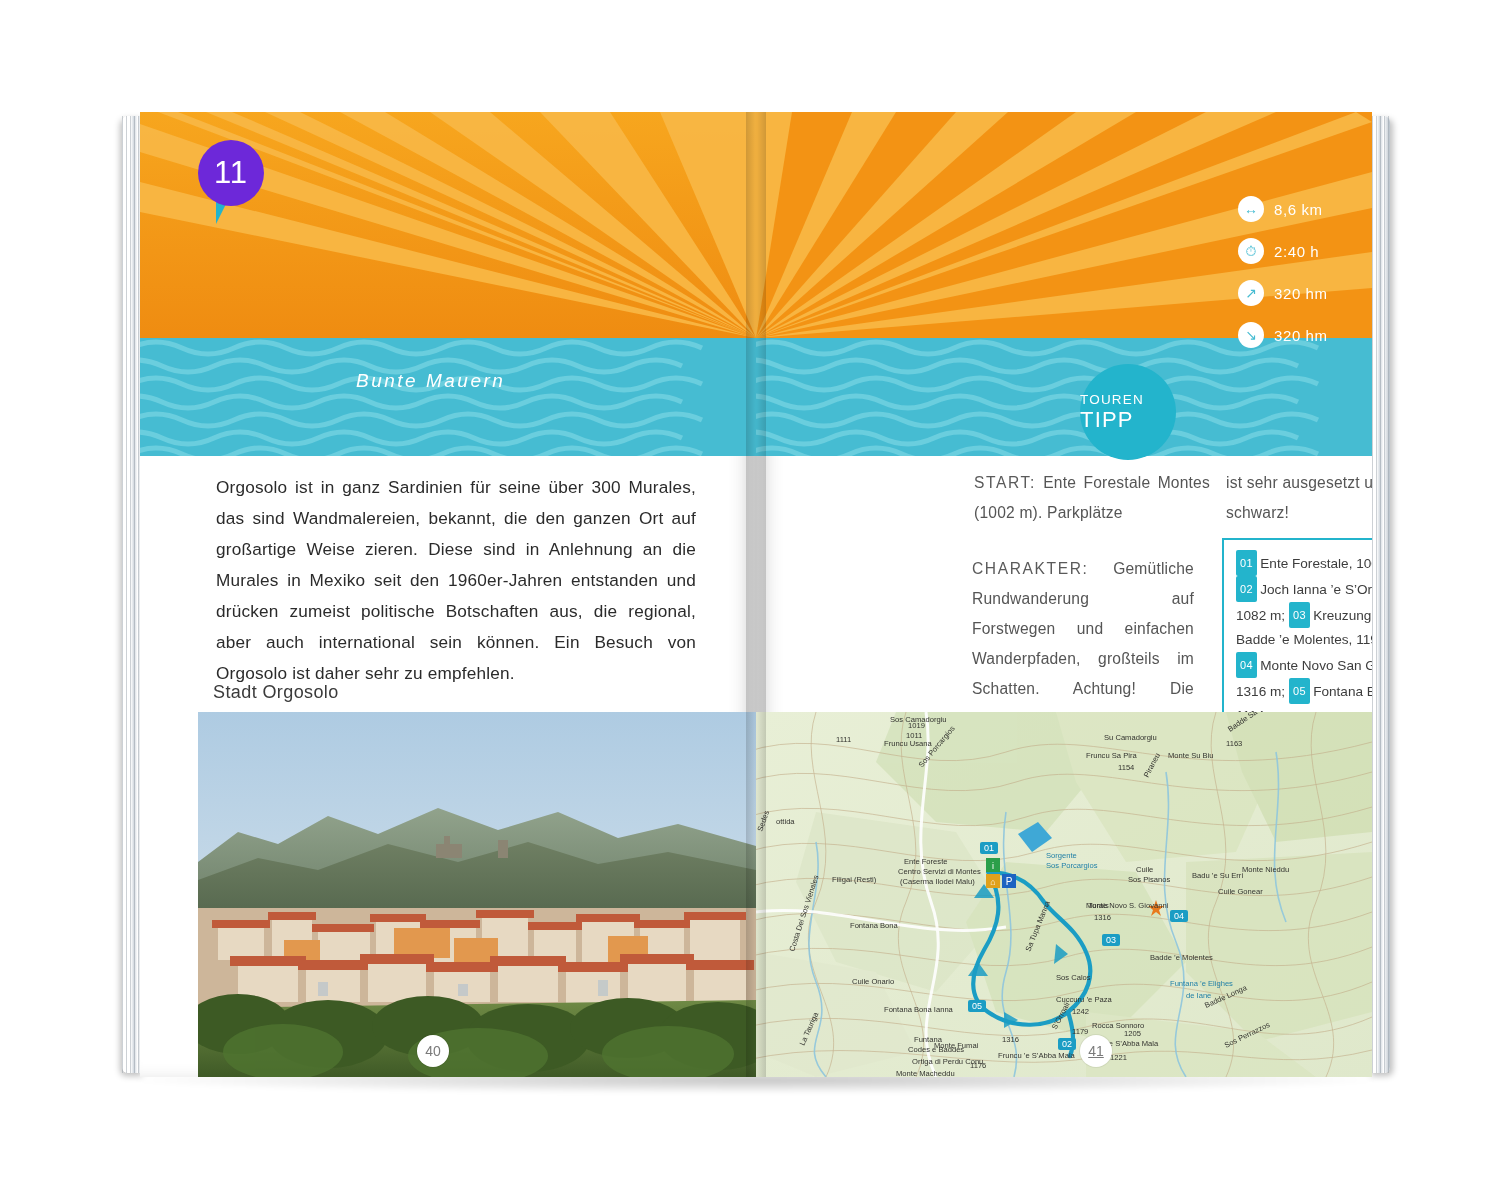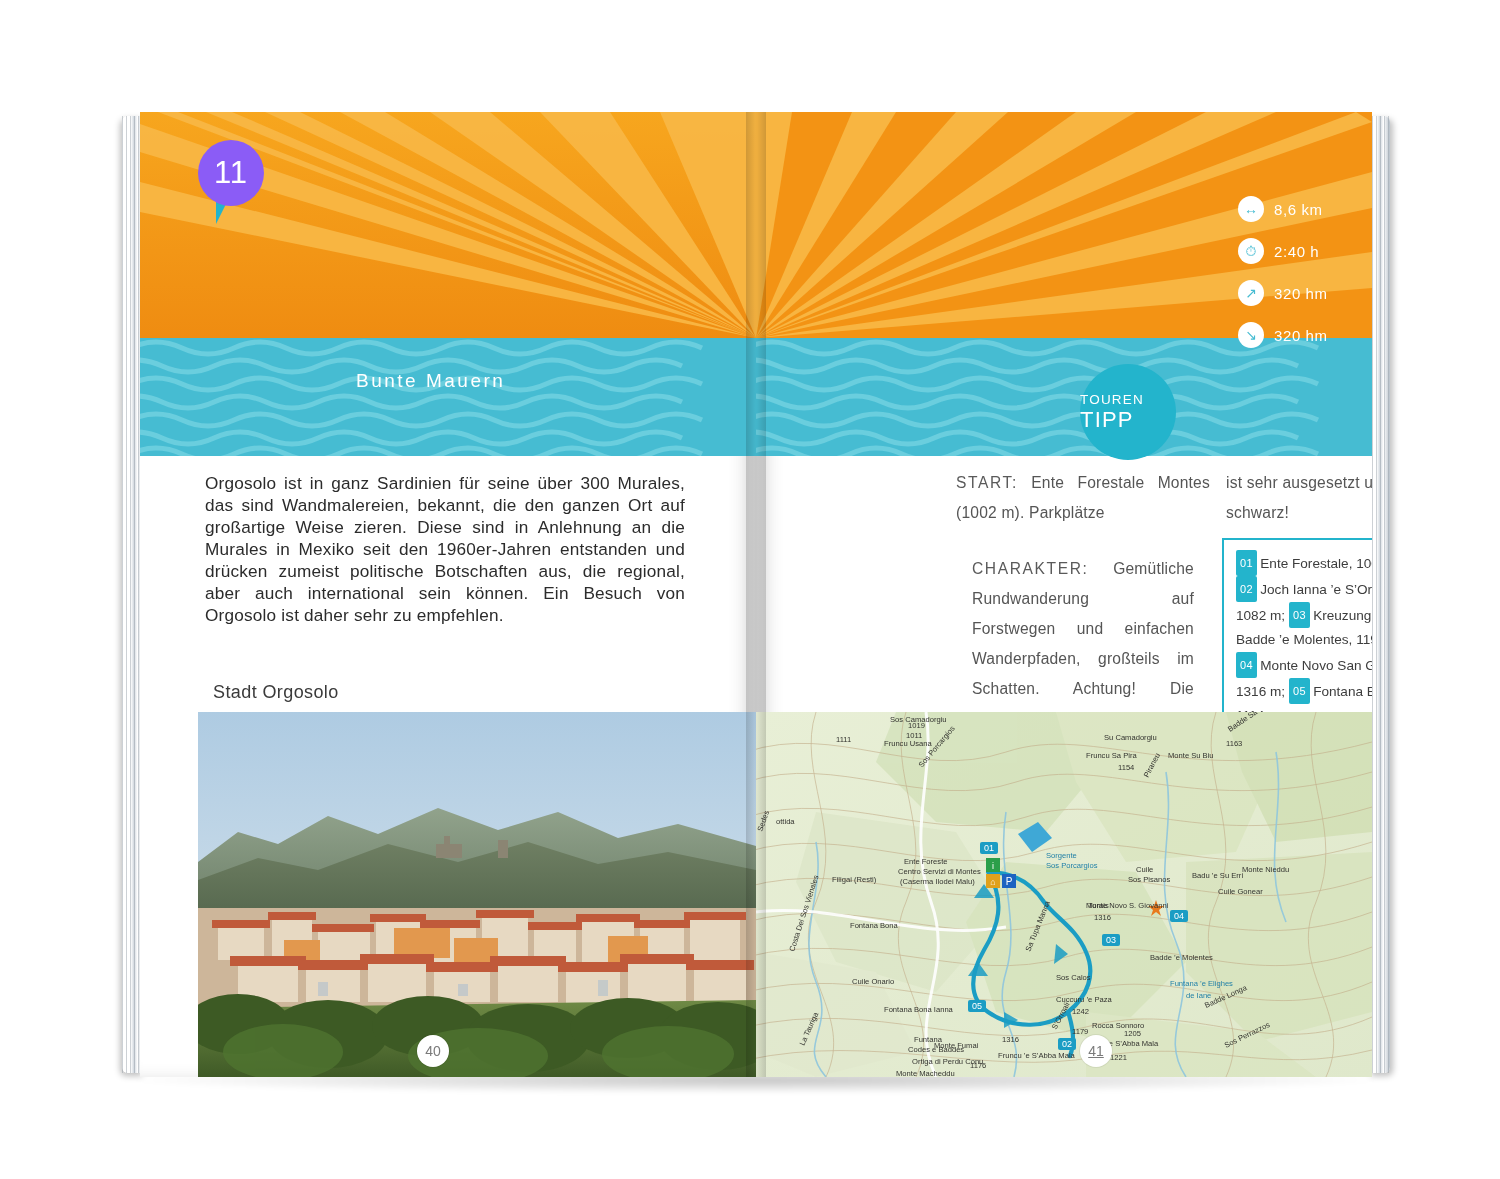--- a/index.html
+++ b/index.html
@@ -55,43 +55,43 @@
     position: absolute; left: 0; top: 226px; width: 100%; height: 118px;
     background: #46bcd2;
     overflow: hidden;
   }
   .waveband svg { position:absolute; left:0; top:0; }
 
   
   .tour-pin {
     position: absolute; left: 58px; top: 28px;
     width: 66px; height: 66px; border-radius: 50%;
-    background: #8b5cf6; color: #fff;
+    background: #6d28d9; color: #fff;
     display: flex; align-items: center; justify-content: center;
     font-size: 31px; letter-spacing: 1px;
   }
   .tour-pin-tail {
     position: absolute; left: 76px; top: 86px;
     width: 0; height: 0;
     border-left: 13px solid #23b4cc;
     border-bottom: 26px solid transparent;
   }
 
   .title {
     position: absolute; left: 216px; top: 62px;
     color: #ffffff; font-size: 37px; letter-spacing: 4px;
   }
   .subtitle {
     position: absolute; left: 216px; top: 258px;
-    color: #ffffff; font-size: 19px; letter-spacing: 2.5px;
+    color: #ffffff; font-size: 19px; letter-spacing: 2.5px; font-style: italic;
   }
 
   .body-col {
-    position: absolute; left: 65px; top: 360px; width: 480px;
-    color: #2b2b2b; font-size: 17.2px; line-height: 22px;
+    position: absolute; left: 76px; top: 360px; width: 480px;
+    color: #2b2b2b; font-size: 17.2px; line-height: 31px;
     letter-spacing: .2px;
     text-align: justify;
   }
   .caption {
     position: absolute; left: 73px; top: 570px;
     color: #3a3a3a; font-size: 18px; letter-spacing: .4px;
   }
 
   
   .photo {
@@ -398,21 +398,21 @@
         <span class="fact-val">320 hm</span>
       </div>
     </div>
 
     <div class="tipp">
       <div class="l1">TOUREN</div>
       <div class="l2">TIPP</div>
     </div>
 
     <div class="rcol rcol-a">
-      <p style="margin:0 0 26px 0;">
+      <p style="margin:0 0 26px 18px;">
         <strong>START:</strong><span> Ente Forestale Montes (1002 m). Parkplätze</span>
       </p>
       <p style="margin:16px;">
         <strong>CHARAKTER:</strong><span> Gemütliche Rundwanderung auf Forstwegen und einfachen Wanderpfaden, großteils im Schatten. Achtung! Die Variante auf den Monte Fumai</span>
       </p>
     </div>
 
     <div class="rcol rcol-b">ist sehr ausgesetzt und daher schwarz!</div>
 
     <div class="wp-box">

